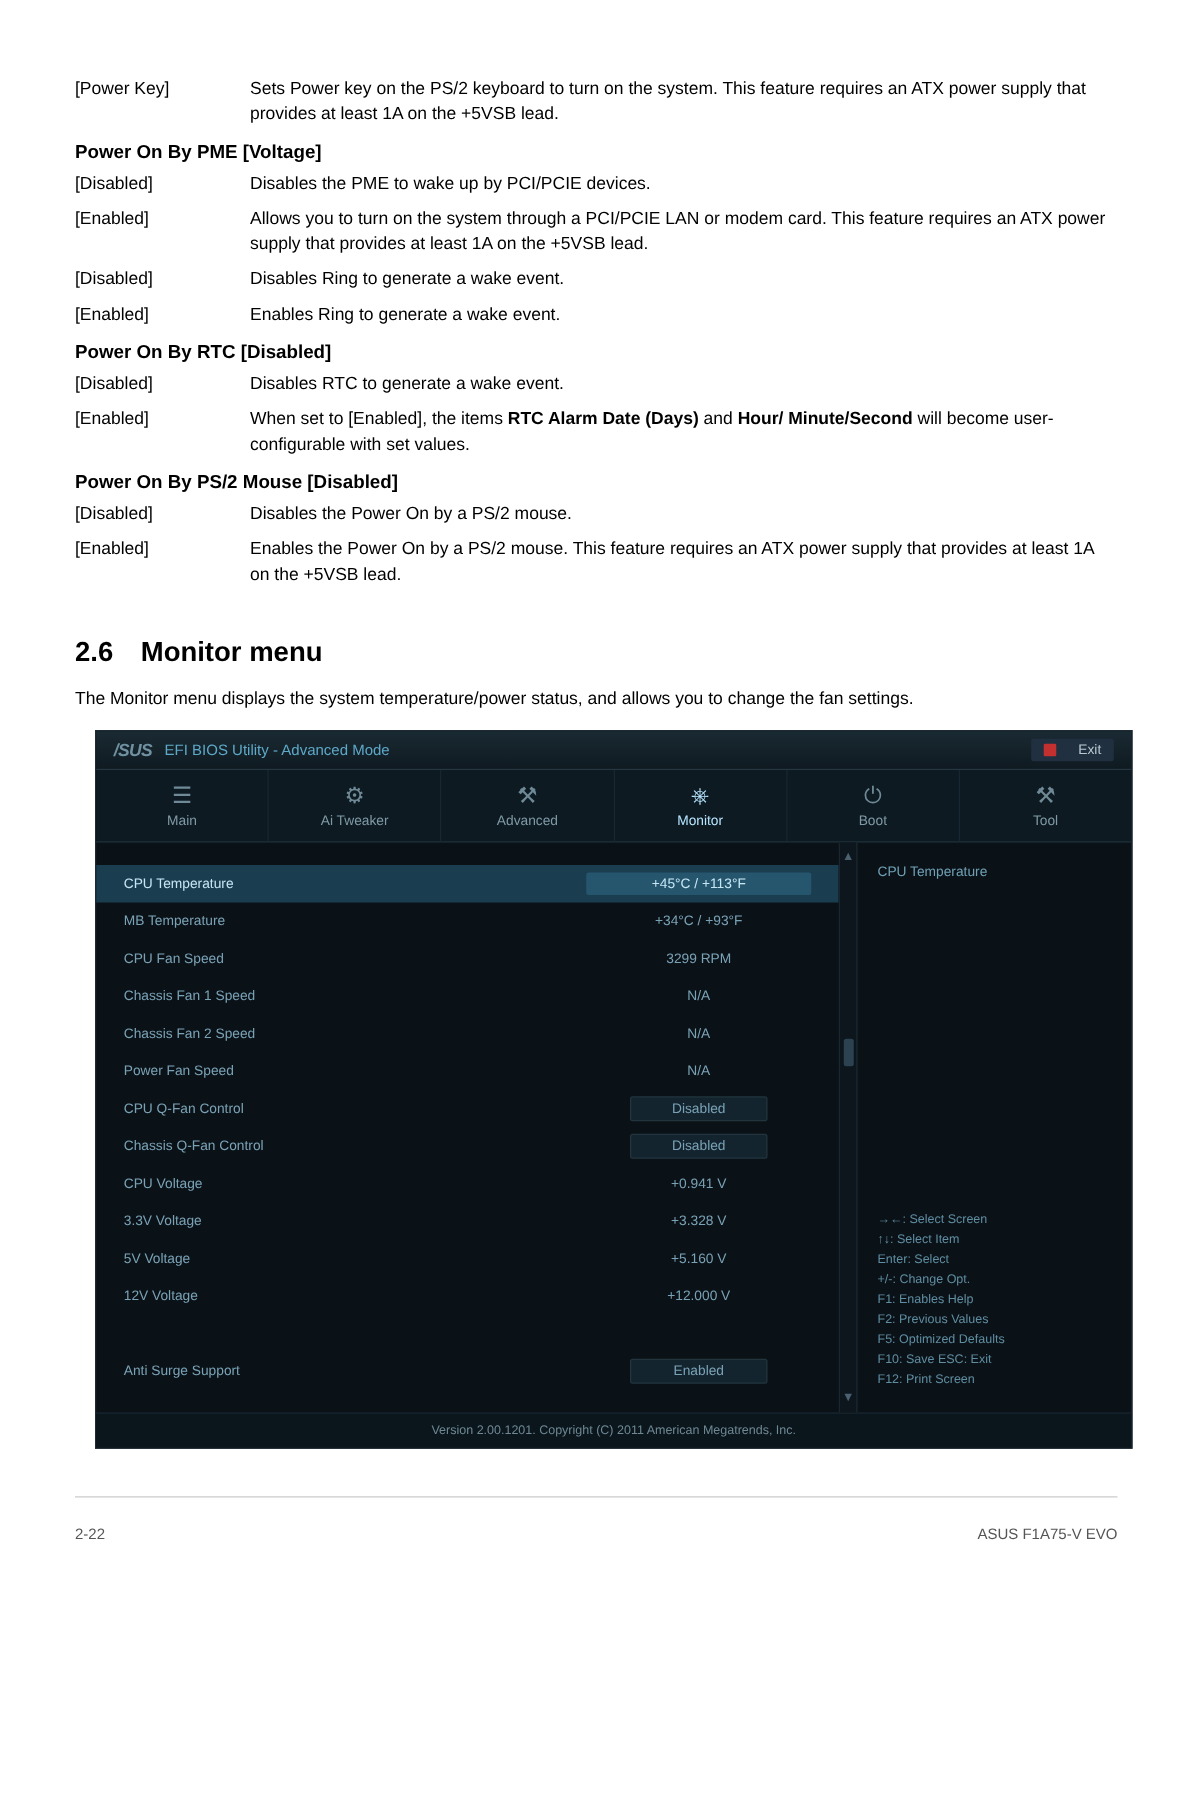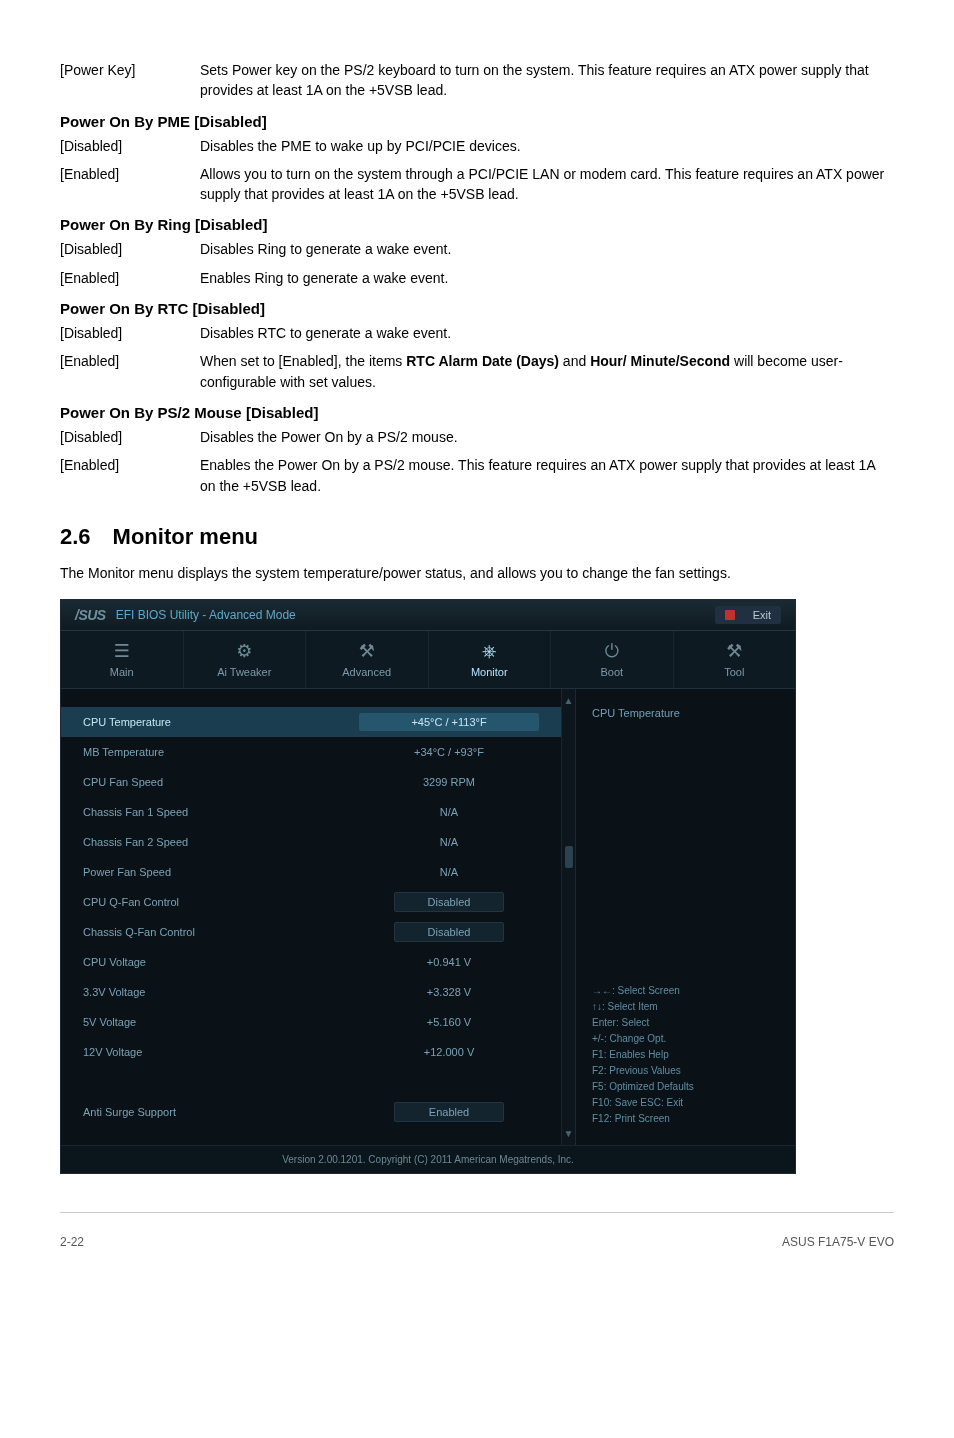--- a/index.html
+++ b/index.html
@@ -2,25 +2,25 @@
 <html><head>
 <meta charset="utf-8">
 <style>
 * { margin: 0; padding: 0; box-sizing: border-box; }
 body { font-family: Arial, Helvetica, sans-serif; background: #fff; width: 954px; color: #000; }
 .page { padding: 60px 60px 20px 60px; }
 .config-row { display: flex; margin-bottom: 8px; font-size: 14px; line-height: 1.45; }
 .config-key { width: 140px; flex-shrink: 0; }
 .config-desc { flex: 1; }
 .heading { font-weight: bold; font-size: 15px; margin: 12px 0 6px 0; }
-.section-num { font-weight: bold; font-size: 22px; margin: 28px 0 14px 0; }
+.section-num { font-weight: bold; font-size: 22px; margin: 40px 0 14px 0; }
 .section-desc { font-size: 14px; margin-bottom: 16px; line-height: 1.4; }
 
 
-.bios { background: #0b1217; border: 1px solid #1e2a33; font-family: Arial, sans-serif; font-size: 11px; color: #94b5c4; width: 736px; margin-top: 4px; }
+.bios { background: #0b1217; border: 1px solid #1e2a33; font-family: Arial, sans-serif; font-size: 11px; color: #94b5c4; width: 830px; margin-top: 4px; margin-left: 16px; }
 .bios-top { display: flex; align-items: center; justify-content: space-between; background: linear-gradient(#1a2a33,#0f1a21); border-bottom: 1px solid #263642; padding: 6px 14px; }
 .bios-brand { display: flex; align-items: center; gap: 10px; }
 .brand-logo { font-style: italic; font-weight: bold; font-size: 14px; color: #6f91a1; letter-spacing: -0.5px; }
 .brand-text { color: #5ea8c8; font-size: 12px; text-align: center; }
 .exit-btn { display: flex; align-items: center; gap: 18px; color: #b9c9d0; background: #203040; padding: 3px 10px; border-radius: 2px; }
 .exit-icon { width: 10px; height: 10px; background: #c43030; border-radius: 1px; display: inline-block; }
 
 .bios-tabs { display: flex; background: #0d1a22; border-bottom: 1px solid #1e303a; }
 .tab { flex: 1; text-align: center; padding: 10px 0 10px 0; color: #6f8a96; border-right: 1px solid #172630; }
 .tab:last-child { border-right: none; }
@@ -54,30 +54,29 @@
 <div class="page">
 
   <div id="top-rows">
       <div class="config-row">
         <div class="config-key">[Power Key]</div>
         <div class="config-desc">Sets Power key on the PS/2 keyboard to turn on the system. This feature requires an ATX power supply that provides at least 1A on the +5VSB lead.</div>
       </div>
     </div>
 
   <div id="sections">
-      <div class="heading">Power On By PME [Disabled]</div>
+      <div class="heading">Power On By PME [Voltage]</div>
       <div class="config-row">
         <div class="config-key">[Disabled]</div>
         <div class="config-desc">Disables the PME to wake up by PCI/PCIE devices.</div>
       </div>
       <div class="config-row">
         <div class="config-key">[Enabled]</div>
         <div class="config-desc">Allows you to turn on the system through a PCI/PCIE LAN or modem card. This feature requires an ATX power supply that provides at least 1A on the +5VSB lead.</div>
       </div>
-      <div class="heading">Power On By Ring [Disabled]</div>
       <div class="config-row">
         <div class="config-key">[Disabled]</div>
         <div class="config-desc">Disables Ring to generate a wake event.</div>
       </div>
       <div class="config-row">
         <div class="config-key">[Enabled]</div>
         <div class="config-desc">Enables Ring to generate a wake event.</div>
       </div>
       <div class="heading">Power On By RTC [Disabled]</div>
       <div class="config-row">

